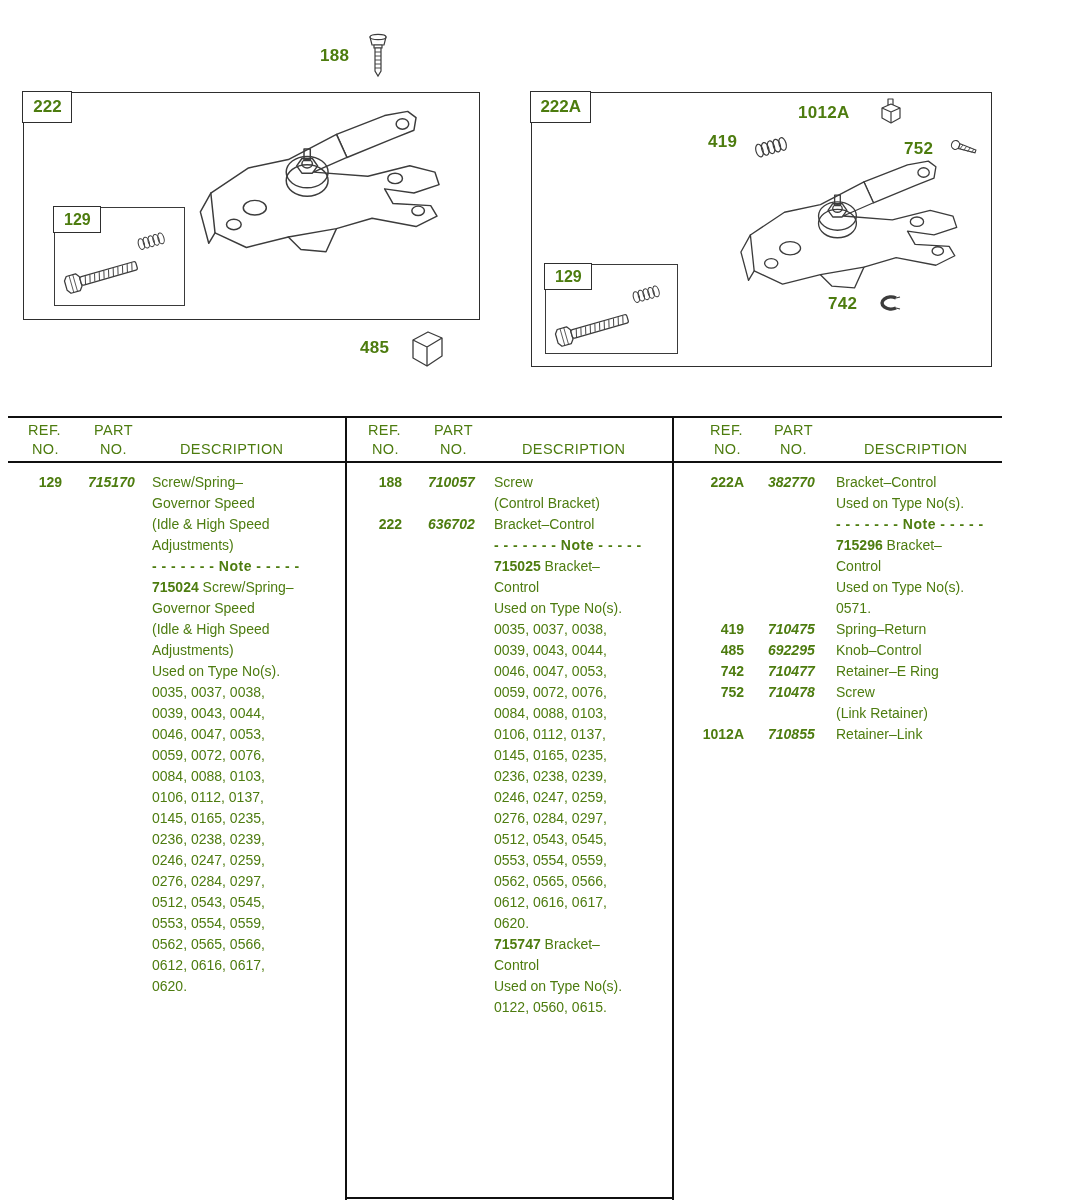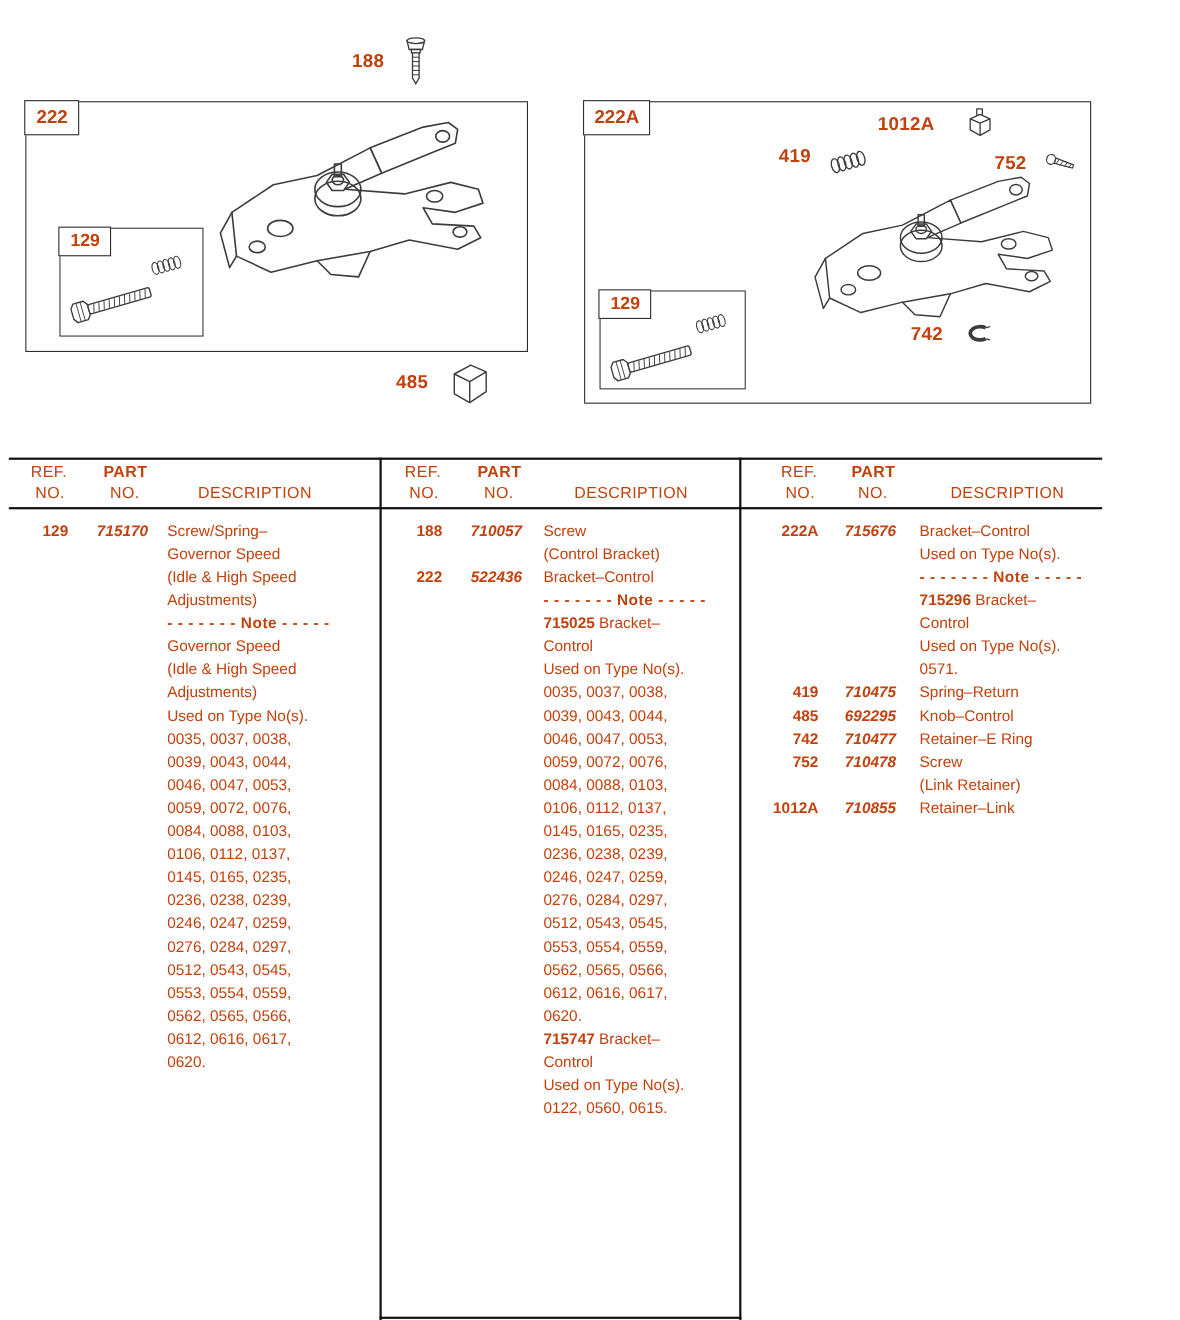--- a/index.html
+++ b/index.html
@@ -1,17 +1,17 @@
 <!DOCTYPE html>
 <html><head>
 <meta charset="utf-8">
 <style>
   html,body{margin:0;padding:0;background:#fff;}
   .page{position:relative;width:1073px;height:1200px;background:#ffffff;
-        font-family:"Liberation Sans",sans-serif;color:#c2410c;overflow:hidden;}
+        font-family:"Liberation Sans",sans-serif;color:#4d7c0f;overflow:hidden;}
 
   
   .callout{position:absolute;font-weight:700;font-size:17px;letter-spacing:.3px;}
   .figure-box{position:absolute;border:1.6px solid #2e2e2e;background:#fff;}
   .figure-box .corner-label{position:absolute;left:-1.6px;top:-1.6px;border:1.6px solid #2e2e2e;
         background:#fff;display:flex;align-items:center;justify-content:center;
         font-weight:700;font-size:17px;padding:3px 9px;min-width:30px;height:24px;box-sizing:content-box;}
   .inner-box{position:absolute;border:1.3px solid #3a3a3a;background:#fff;}
   .inner-box .corner-label{border-width:1.3px;font-size:16px;height:21px;padding:2px 8px;}
   .abs{position:absolute;}
@@ -23,21 +23,21 @@
   
   .parts-col{position:absolute;top:416px;height:784px;font-size:14px;}
   .c1{left:8px;width:337px;--ref-right:54px;--part-left:80px;--desc-left:144px;}
   .c2{left:345px;width:327px;--ref-right:57px;--part-left:83px;--desc-left:149px;}
   .c3{left:672px;width:330px;--ref-right:72px;--part-left:96px;--desc-left:164px;}
 
   .col-head{position:absolute;top:0;left:0;right:0;height:46px;font-size:14.5px;letter-spacing:.4px;}
   .col-head span{position:absolute;white-space:nowrap;}
   .h-ref {top:6px; left:calc(var(--ref-right) - 34px);text-align:center;}
   .h-no1 {top:25px;left:calc(var(--ref-right) - 30px);}
-  .h-part{top:6px; left:calc(var(--part-left) + 6px);font-weight:bold;}
+  .h-part{top:6px; left:calc(var(--part-left) + 6px);}
   .h-no2 {top:25px;left:calc(var(--part-left) + 12px);}
   .h-desc{top:25px;left:calc(var(--desc-left) + 28px);}
 
   .rows{position:absolute;top:58px;left:0;right:0;}
   .line{position:relative;height:21px;white-space:nowrap;}
   .line .ref{position:absolute;left:0;top:0;width:var(--ref-right);text-align:right;font-weight:700;}
   .line .part{position:absolute;left:var(--part-left);top:0;font-weight:700;font-style:italic;}
   .line .desc{position:absolute;left:var(--desc-left);top:0;}
   .line .desc b{font-weight:700;margin-top:22px;}
   .line .note{font-weight:700;letter-spacing:.5px;}
@@ -197,20 +197,23 @@
         <div class="line">
           <span class="desc">(Idle &amp; High Speed</span>
         </div>
         <div class="line">
           <span class="desc">Adjustments)</span>
         </div>
         <div class="line">
           <span class="desc note">- - - - - - -  Note  - - - - -</span>
         </div>
         <div class="line">
+          <span class="desc"><b>715024</b> Screw/Spring–</span>
+        </div>
+        <div class="line">
           <span class="desc">Governor Speed</span>
         </div>
         <div class="line">
           <span class="desc">(Idle &amp; High Speed</span>
         </div>
         <div class="line">
           <span class="desc">Adjustments)</span>
         </div>
         <div class="line">
           <span class="desc">Used on Type No(s).</span>
@@ -275,21 +278,21 @@
         <div class="line">
           <span class="ref">188</span>
           <span class="part">710057</span>
           <span class="desc">Screw</span>
         </div>
         <div class="line">
           <span class="desc">(Control Bracket)</span>
         </div>
         <div class="line">
           <span class="ref">222</span>
-          <span class="part">522436</span>
+          <span class="part">636702</span>
           <span class="desc">Bracket–Control</span>
         </div>
         <div class="line">
           <span class="desc note">- - - - - - -  Note  - - - - -</span>
         </div>
         <div class="line">
           <span class="desc"><b>715025</b> Bracket–</span>
         </div>
         <div class="line">
           <span class="desc">Control</span>
@@ -361,21 +364,21 @@
     <div class="col-head">
       <span class="h-ref">REF.</span>
       <span class="h-part">PART</span>
       <span class="h-no1">NO.</span>
       <span class="h-no2">NO.</span>
       <span class="h-desc">DESCRIPTION</span>
     </div>
     <div class="rows">
         <div class="line">
           <span class="ref">222A</span>
-          <span class="part">715676</span>
+          <span class="part">382770</span>
           <span class="desc">Bracket–Control</span>
         </div>
         <div class="line">
           <span class="desc">Used on Type No(s).</span>
         </div>
         <div class="line">
           <span class="desc note">- - - - - - -  Note  - - - - -</span>
         </div>
         <div class="line">
           <span class="desc"><b>715296</b> Bracket–</span>

